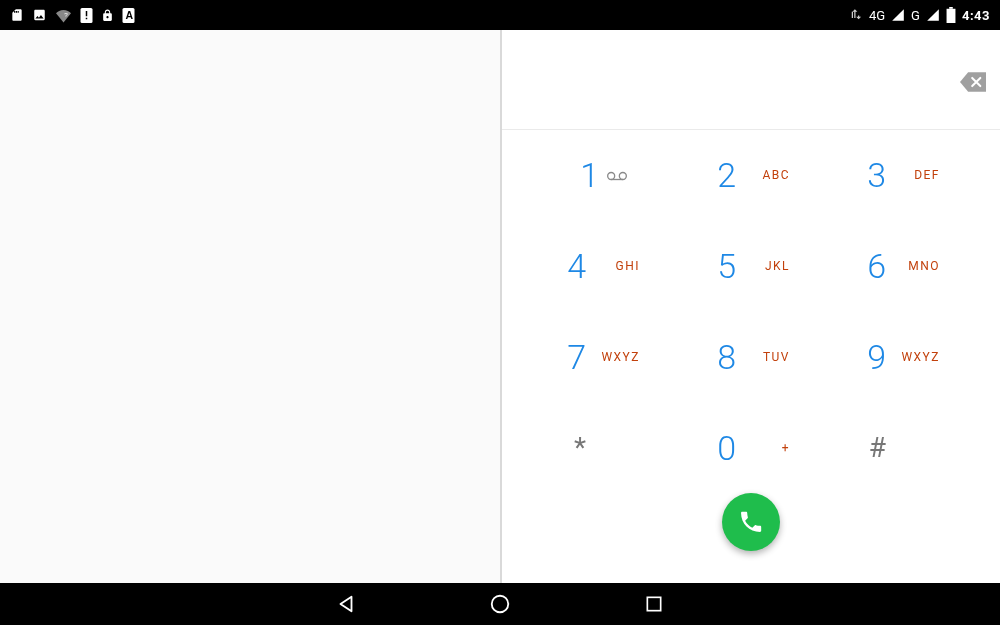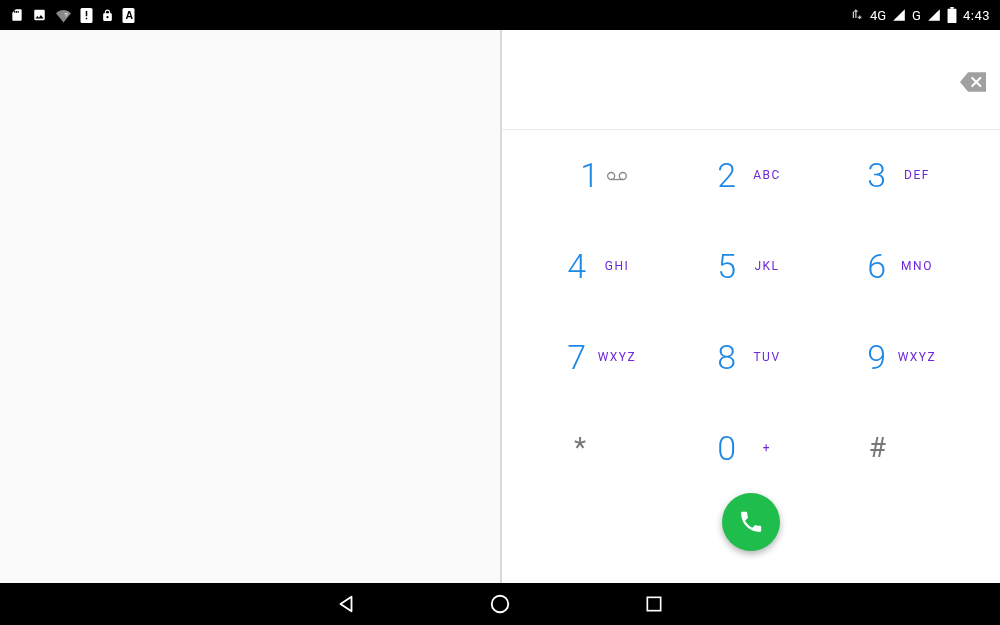--- a/index.html
+++ b/index.html
@@ -5,38 +5,38 @@
   * { box-sizing: border-box; margin: 0; padding: 0; }
   html, body { width: 1000px; height: 625px; font-family: Roboto, "Helvetica Neue", Arial, sans-serif; overflow: hidden; background: #fff; }
   .screen { width: 1000px; height: 625px; display: flex; flex-direction: column; }
 
   
   .status-bar { height: 30px; background: #000; color: #fff; display: flex; align-items: center; padding: 0 10px; font-size: 13px; }
   .status-left { display: flex; align-items: center; gap: 8px; }
   .status-right { margin-left: auto; display: flex; align-items: center; gap: 6px; }
   .status-icon, .status-icon svg { display: inline-flex; align-items: center; justify-content: center; }
   .status-bar svg { fill: #fff; }
-  .clock { font-weight: 400; letter-spacing: 0.5px; text-align: center; }
+  .clock { font-weight: 700; letter-spacing: 0.5px; text-align: center; }
 
   
   .body { flex: 1; display: flex; min-height: 0; }
   .left-pane { width: 500px; background: #fafafa; }
   .divider { width: 2px; background: #d9d9d9; }
   .right-pane { flex: 1; background: #fff; display: flex; flex-direction: column; }
 
   
   .dial-display { height: 100px; position: relative; border-bottom: 1px solid #eaeaea; }
   .backspace { position: absolute; right: 14px; top: 42px; cursor: pointer; }
 
   
   .keypad { flex: 1; display: grid; grid-template-columns: repeat(3, 1fr); grid-template-rows: repeat(4, 1fr); padding: 0 24px 0 24px; }
   .key { display: flex; align-items: center; justify-content: center; gap: 8px; cursor: pointer; user-select: none; }
   .key .digit { font-size: 34px; font-weight: 300; color: #1e88e5; min-width: 24px; text-align: right; }
   .key .digit.sym { color: #777; font-size: 28px; font-weight: 400; }
-  .key .letters { font-size: 12px; color: #6d28d9; letter-spacing: 1.5px; min-width: 46px; text-align: center; }
+  .key .letters { font-size: 12px; color: #c2410c; letter-spacing: 1.5px; min-width: 46px; text-align: right; }
   .key .vm svg { fill: #8a8a8a; }
 
   
   .call-row { height: 90px; display: flex; align-items: flex-start; justify-content: center; }
   .call-btn { width: 58px; height: 58px; border-radius: 50%; background: #1fbd4c; display: flex; align-items: center; justify-content: center; box-shadow: 0 3px 7px rgba(0,0,0,0.3); cursor: pointer; }
   .call-btn svg { fill: #fff; }
 
   
   .nav-bar { height: 42px; background: #000; display: flex; align-items: center; justify-content: center; gap: 110px; }
   .nav-btn { width: 44px; height: 44px; display: flex; align-items: center; justify-content: center; cursor: pointer; }

